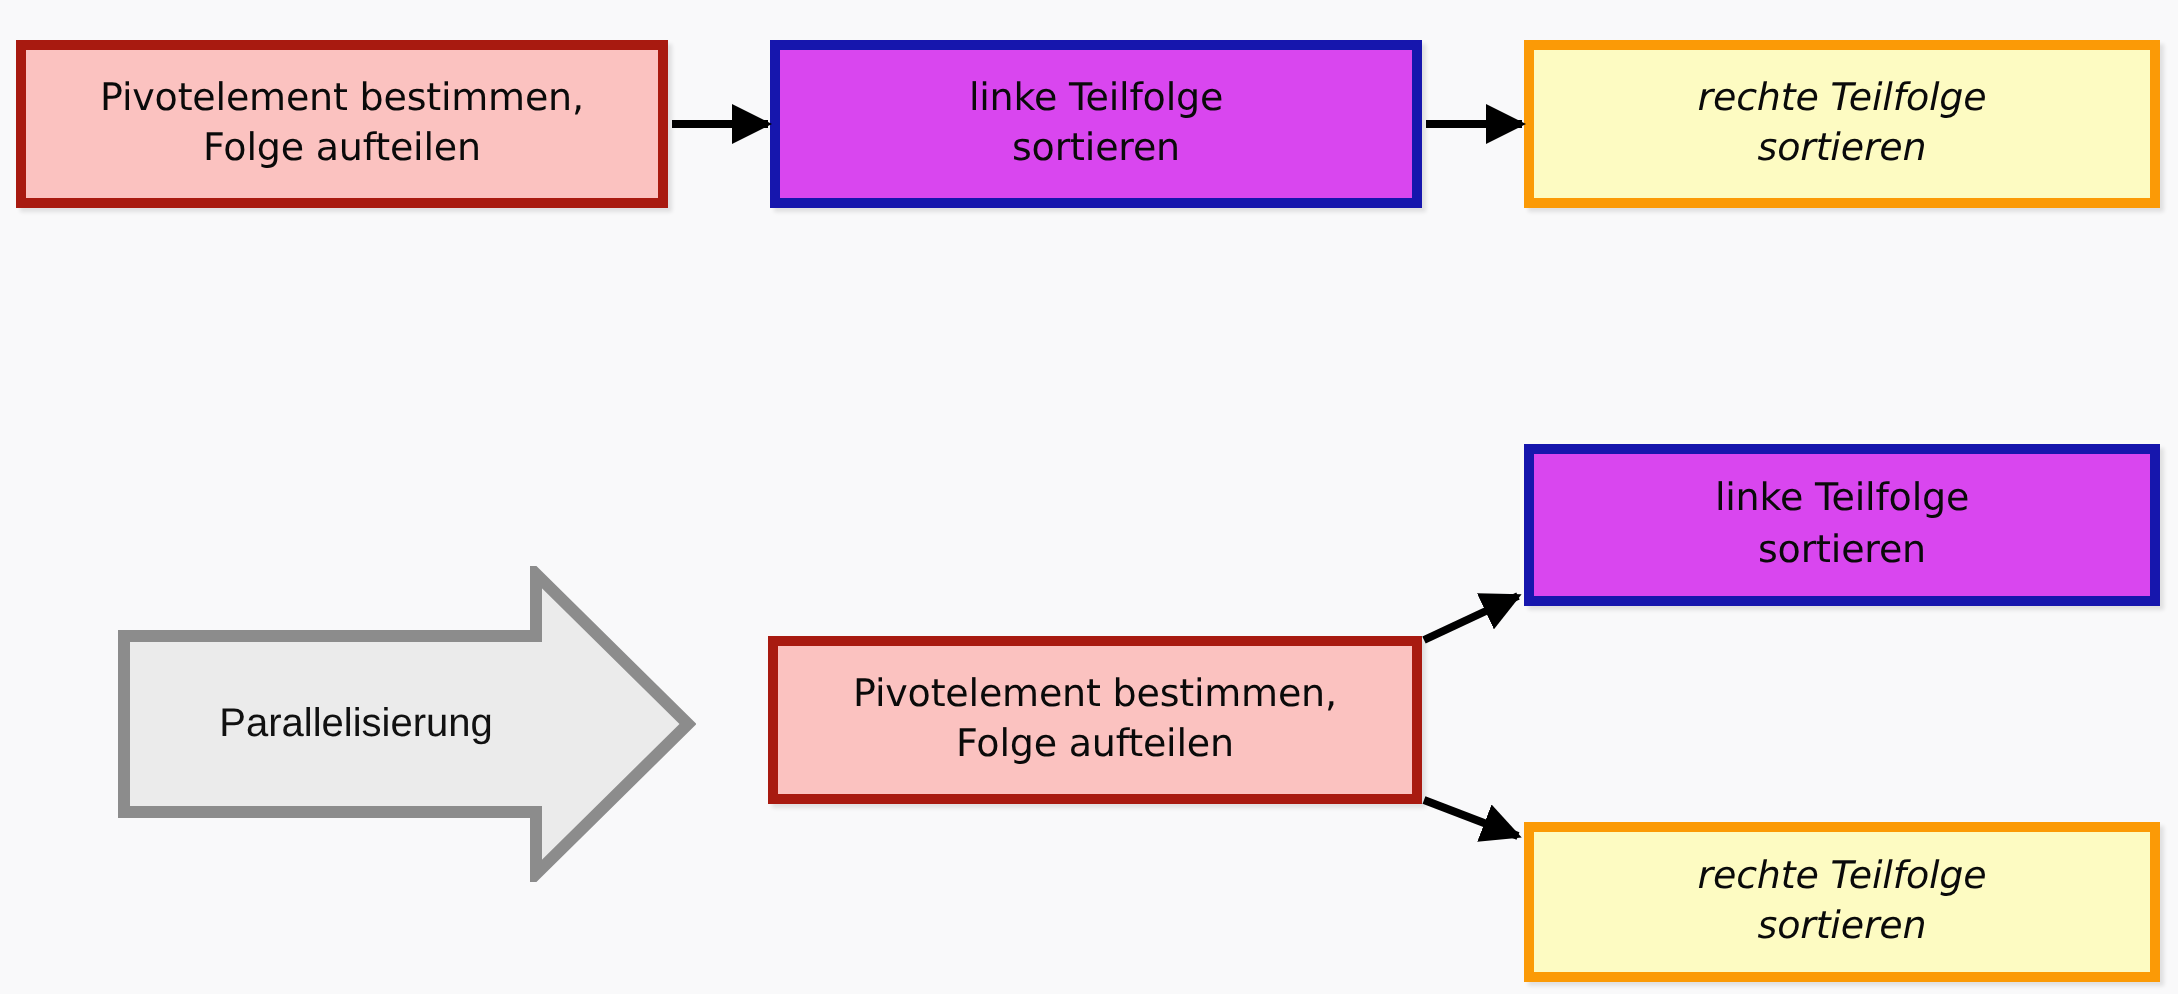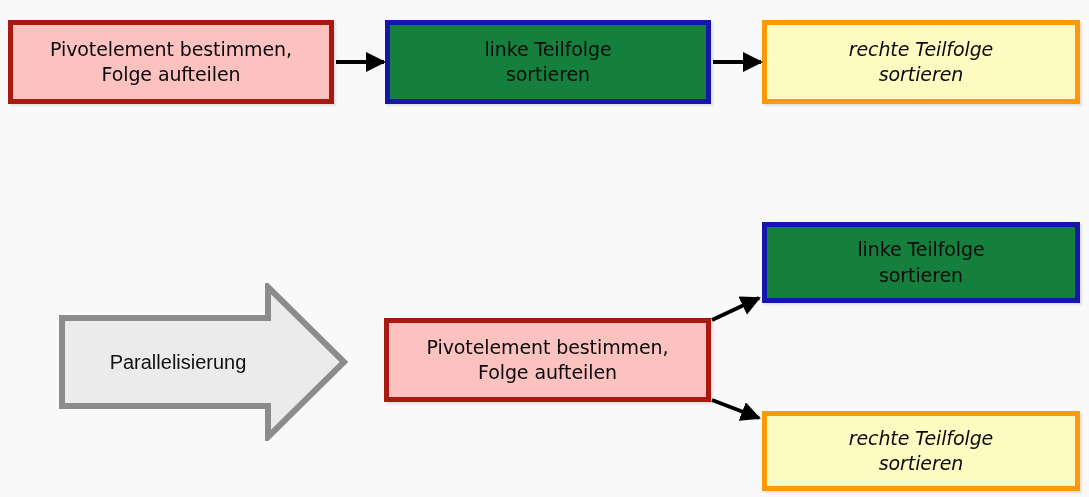--- a/index.html
+++ b/index.html
@@ -33,21 +33,21 @@
     letter-spacing: -0.1px;
     box-shadow: 2px 2px 2px rgba(0,0,0,0.10);
   }
   .node .ln { display: block; white-space: nowrap; }
 
   .node.red {
     background: #fbc2c0;
     border: 5px solid #a81a10;
   }
   .node.blue {
-    background: #15803d;
+    background: #d946ef;
     border: 5px solid #1616ad;
     align-items: center;
   }
   .node.yellow {
     background: #fdfbc2;
     border: 5px solid #fb9a06;
     font-style: italic;
   }
 
   

